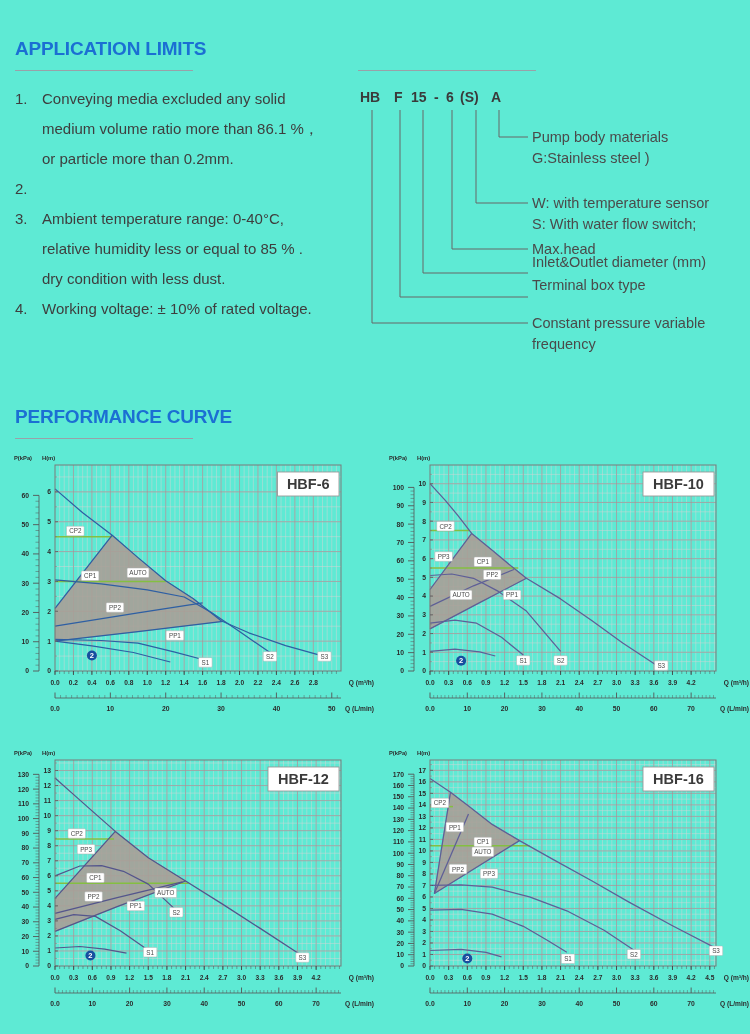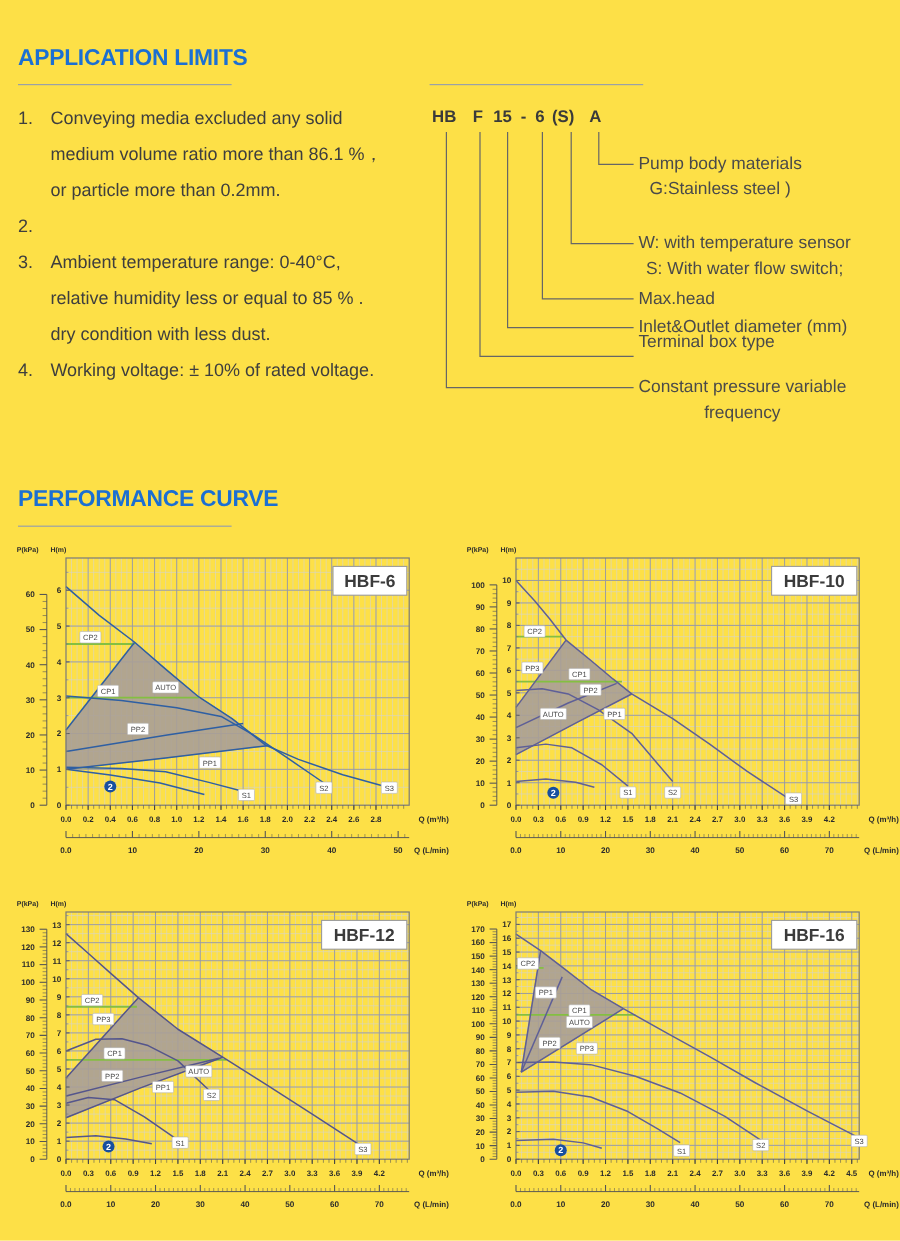--- a/index.html
+++ b/index.html
@@ -1,25 +1,25 @@
 <!DOCTYPE html>
 <html><head>
 <meta charset="utf-8">
 <style>
   html,body{margin:0;padding:0;background:#fff;font-family:"Liberation Sans",sans-serif;}
-  #page{position:relative;width:750px;height:1034px;background:#fde047;overflow:hidden;}
+  #page{position:relative;width:750px;height:1034px;background:#5eead4;overflow:hidden;}
   .section-title{position:absolute;font-size:19px;font-weight:700;color:#1b6fd3;letter-spacing:-0.2px;white-space:nowrap;}
   .rule{position:absolute;height:1px;background:#99a1a8;}
   .limits{position:absolute;left:15px;top:84px;width:340px;color:#3e3e3e;font-size:15px;}
   .limit-item{display:flex;}
   .limit-num{width:27px;flex:none;line-height:30px;}
   .limit-lines div{line-height:30px;white-space:nowrap;}
   .code-part{position:absolute;font-size:14px;font-weight:700;color:#3a3a3a;white-space:nowrap;}
   .callout{position:absolute;left:532px;color:#4a4a4a;font-size:14.5px;}
-  .callout div{line-height:20.5px;white-space:nowrap;text-align:center;}
+  .callout div{line-height:20.5px;white-space:nowrap;}
   svg.overlay{position:absolute;left:0;top:0;}
   svg.chart{position:absolute;}
   svg text{font-family:"Liberation Sans",sans-serif;}
 </style>
 </head>
 <body>
 
 <div id="page">
   <div class="section-title" style="left:15px;top:38px">APPLICATION LIMITS</div>
   <div class="rule" style="left:15px;top:70px;width:178px"></div>
@@ -76,21 +76,21 @@
         <div>Pump body materials</div>
         <div>G:Stainless steel )</div>
       </div>
       <div class="callout" style="top:193px">
         <div>W: with temperature sensor</div>
         <div>S: With water flow switch;</div>
       </div>
       <div class="callout" style="top:239px">
         <div>Max.head</div>
       </div>
-      <div class="callout" style="top:263px">
+      <div class="callout" style="top:252px">
         <div>Inlet&amp;Outlet diameter (mm)</div>
       </div>
       <div class="callout" style="top:275px">
         <div>Terminal box type</div>
       </div>
       <div class="callout" style="top:313px">
         <div>Constant pressure variable</div>
         <div>frequency</div>
       </div>
     </div>

